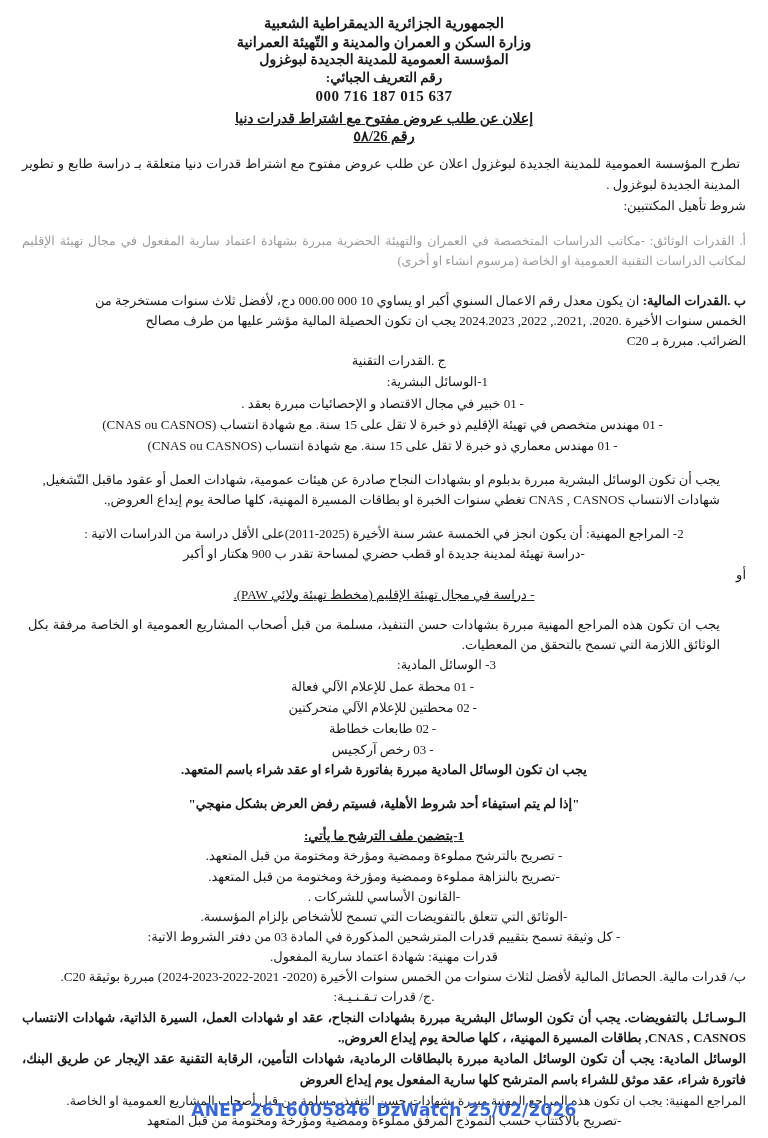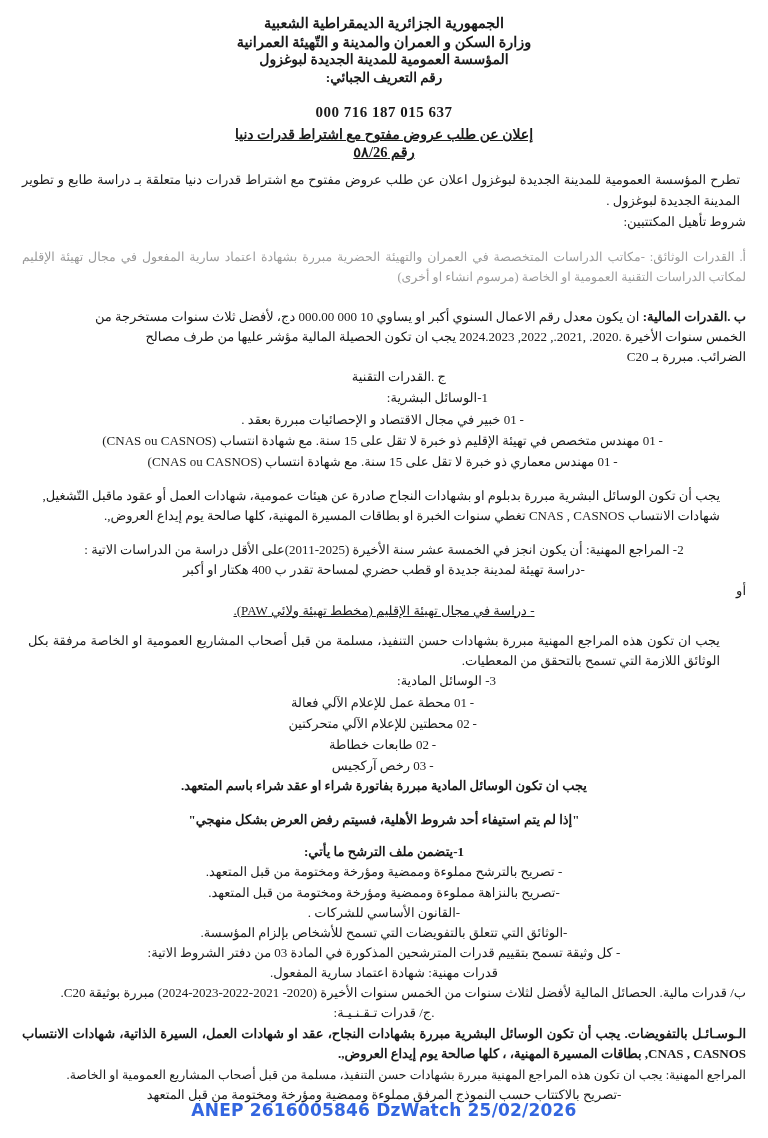--- a/index.html
+++ b/index.html
@@ -34,21 +34,21 @@
     letter-spacing: 0px;
   }
   .header .hline.l2 { font-size: 14.5px; }
   .header .hline.l3 { font-size: 14px; }
   .header .hline.l4 { font-size: 13.5px; }
   .header .taxnum {
     font-size: 15px;
     font-weight: bold;
     direction: ltr;
     letter-spacing: 0.5px;
-    margin-top: 17px;
+    margin-top: 1px;
   }
   .title-line {
     text-align: center;
     font-size: 14px;
     font-weight: bold;
     text-decoration: underline;
     margin-top: 4px;
   }
   .title-num {
     text-align: center;
@@ -195,21 +195,21 @@
   <div class="spacer-14"></div>
 
   <div class="para indent-block">
     <div>يجب أن تكون الوسائل البشرية مبررة بدبلوم او بشهادات النجاح صادرة عن هيئات عمومية، شهادات العمل أو عقود ماقبل التّشغيل,</div>
     <div>شهادات الانتساب CNAS , CASNOS تغطي سنوات الخبرة او بطاقات المسيرة المهنية،  كلها صالحة يوم إيداع العروض,.</div>
   </div>
 
   <div class="spacer-14"></div>
 
   <div class="para" style="text-align:center;">2- المراجع المهنية: أن يكون انجز في الخمسة عشر سنة الأخيرة (2025-2011)على الأقل دراسة من الدراسات الاتية :</div>
-  <div class="para" style="text-align:center;">-دراسة تهيئة لمدينة جديدة او قطب حضري لمساحة تقدر ب 400 هكتار او أكبر</div>
+  <div class="para" style="text-align:center;">-دراسة تهيئة لمدينة جديدة او قطب حضري لمساحة تقدر ب 900 هكتار او أكبر</div>
   <div class="para" style="text-align:right; padding-right:0px;">أو</div>
   <div class="para" style="text-align:center;text-decoration:underline;">
     <span class="dash">-</span>
     <span>دراسة في مجال تهيئة الإقليم (مخطط تهيئة ولائي PAW).</span>
   </div>
 
   <div class="spacer-10"></div>
 
   <div class="para indent-block">يجب ان تكون هذه المراجع المهنية مبررة بشهادات حسن التنفيذ، مسلمة من قبل أصحاب المشاريع العمومية او الخاصة مرفقة بكل الوثائق اللازمة التي تسمح بالتحقق من المعطيات.</div>
 
@@ -221,37 +221,41 @@
     <li><span class="dash">-</span><span>02 طابعات خطاطة</span></li>
     <li><span class="dash">-</span><span>03 رخص آركجيس</span></li>
   </ul>
 
   <div class="para bold" style="text-align:center;">يجب ان تكون الوسائل المادية مبررة بفاتورة شراء او عقد شراء باسم المتعهد.</div>
 
   <div class="quote-bold">"إذا لم يتم استيفاء أحد شروط الأهلية، فسيتم رفض العرض بشكل منهجي"</div>
 
   <div class="spacer-14"></div>
 
-  <div class="para bold" style="text-align:center;">1-يتضمن ملف الترشح ما يأتي:</div>
+  <div class="para bold" style="text-align:center;text-decoration:underline;">1-يتضمن ملف الترشح ما يأتي:</div>
 
   <div class="para" style="text-align:center;">- تصريح بالترشح مملوءة وممضية ومؤرخة ومختومة من قبل المتعهد.</div>
   <div class="para" style="text-align:center;">-تصريح بالنزاهة مملوءة وممضية ومؤرخة ومختومة من قبل المتعهد.</div>
   <div class="para" style="text-align:center;">-القانون الأساسي للشركات .</div>
   <div class="para" style="text-align:center;">-الوثائق التي تتعلق بالتفويضات التي تسمح للأشخاص بإلزام المؤسسة.</div>
   <div class="para" style="text-align:center;">- كل وثيقة تسمح بتقييم قدرات المترشحين المذكورة في المادة 03 من دفتر الشروط الاتية:</div>
 
   <div class="para" style="text-align:center;">قدرات مهنية: شهادة اعتماد سارية المفعول.</div>
   <div class="para" style="text-align:justify;">ب/ قدرات مالية. الحصائل المالية لأفضل لثلاث سنوات من الخمس سنوات الأخيرة (2020- 2021-2022-2023-2024) مبررة بوثيقة C20.</div>
   <div class="para" style="text-align:center;">.ج/ قدرات تـقـنـيـة:</div>
 
   <div class="bold-block">
     <span>الـوسـائـل بالتفويضات.</span>
     <span>يجب أن تكون الوسائل البشرية مبررة بشهادات النجاح، عقد او شهادات العمل، السيرة الذاتية، شهادات الانتساب CNAS , CASNOS, بطاقات المسيرة المهنية، ، كلها صالحة يوم إيداع العروض,.</span>
   </div>
 
+  <div class="bold-block">
+    <span>الوسائل المادية:</span>
+    <span>يجب أن تكون الوسائل المادية مبررة بالبطاقات الرمادية، شهادات التأمين، الرقابة التقنية عقد الإيجار عن طريق البنك، فاتورة شراء، عقد موثق للشراء باسم المترشح كلها سارية المفعول يوم إيداع العروض</span>
+  </div>
 
   <div class="semi-block">
     <span>المراجع المهنية:</span>
     <span>يجب ان تكون هذه المراجع المهنية مبررة بشهادات حسن التنفيذ، مسلمة من قبل أصحاب المشاريع العمومية او الخاصة.</span>
   </div>
 
   <div class="para" style="text-align:center;">-تصريح بالاكتتاب حسب النموذج المرفق مملوءة وممضية ومؤرخة ومختومة من قبل المتعهد</div>
 
   <div class="footer">ANEP 2616005846 DzWatch 25/02/2026</div>
 

